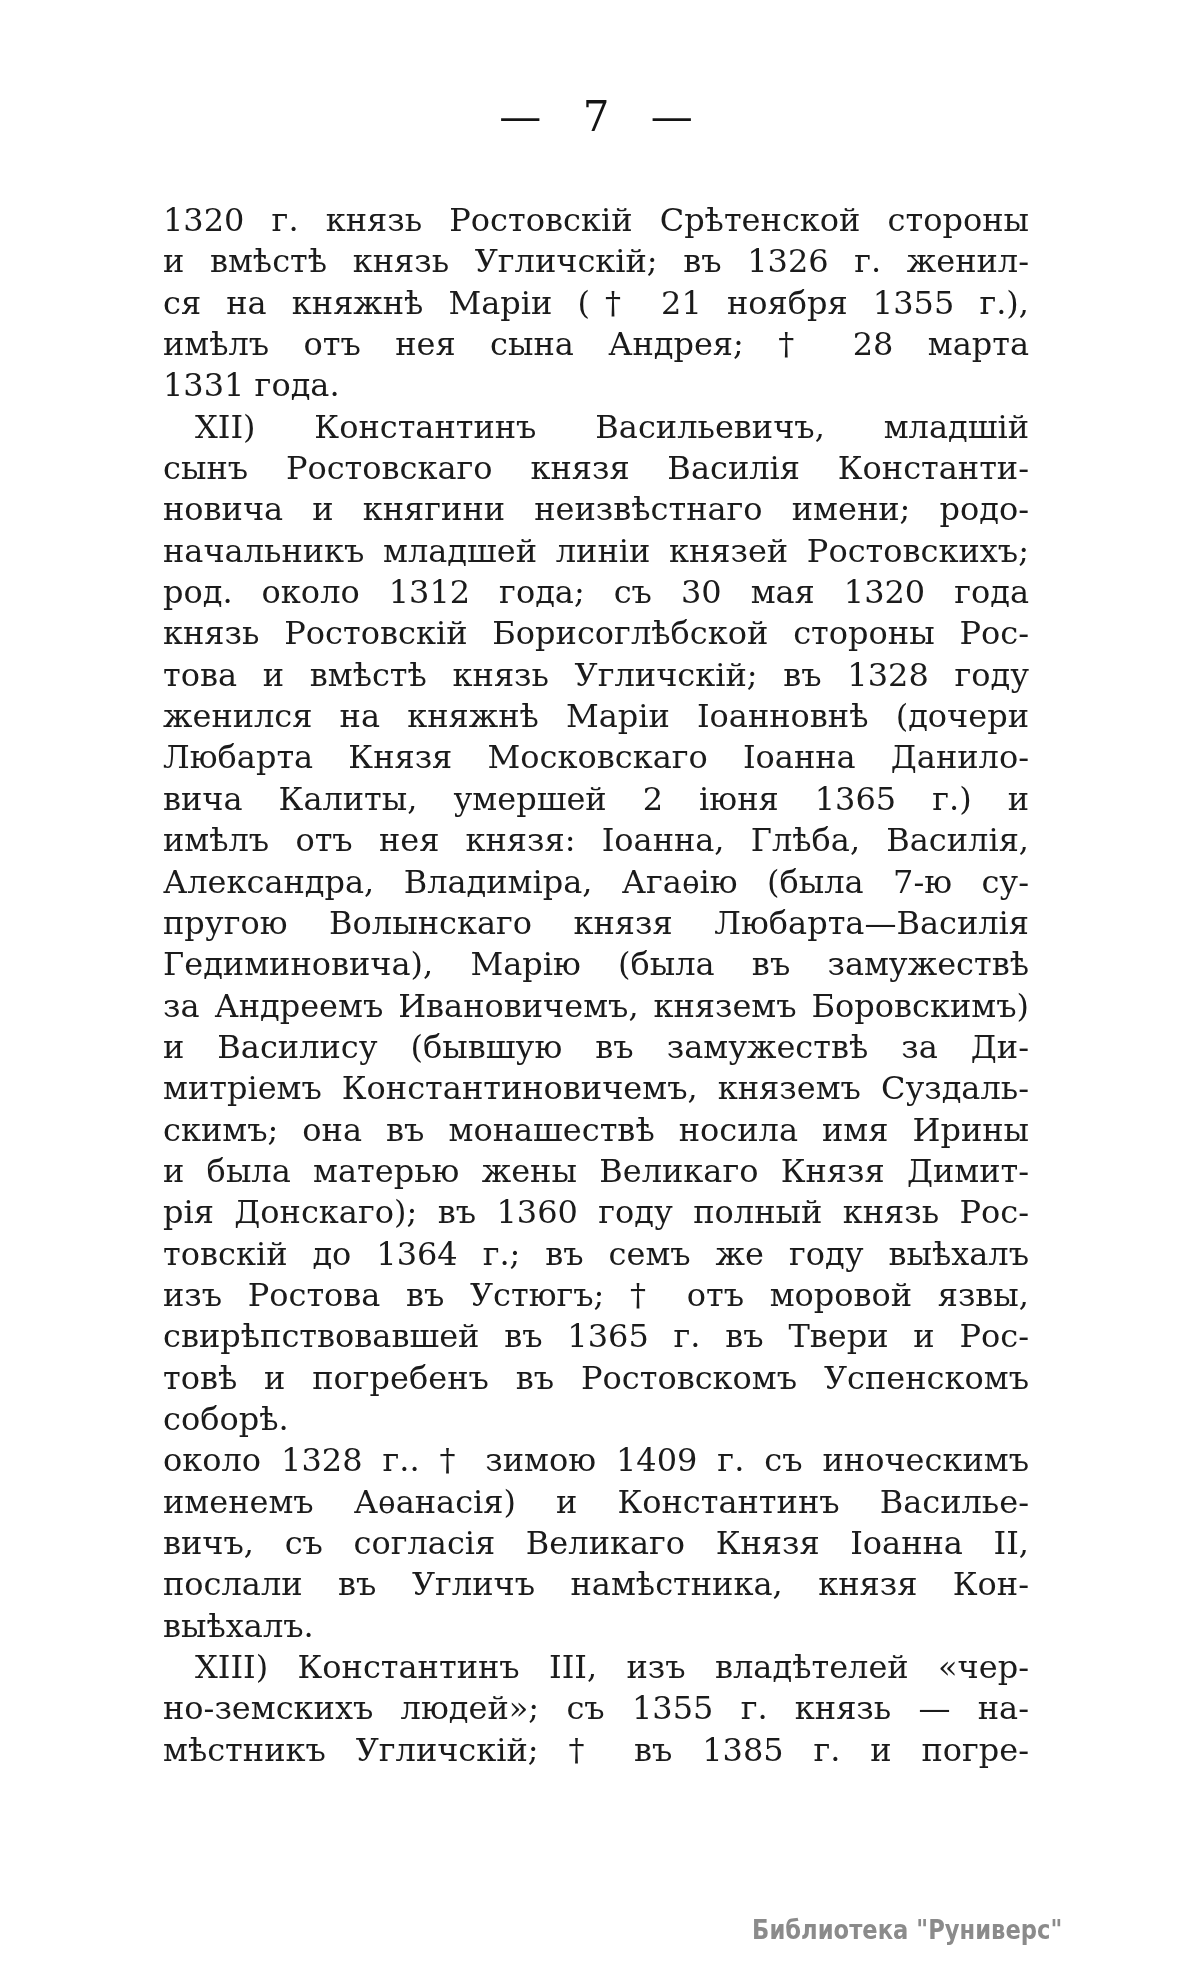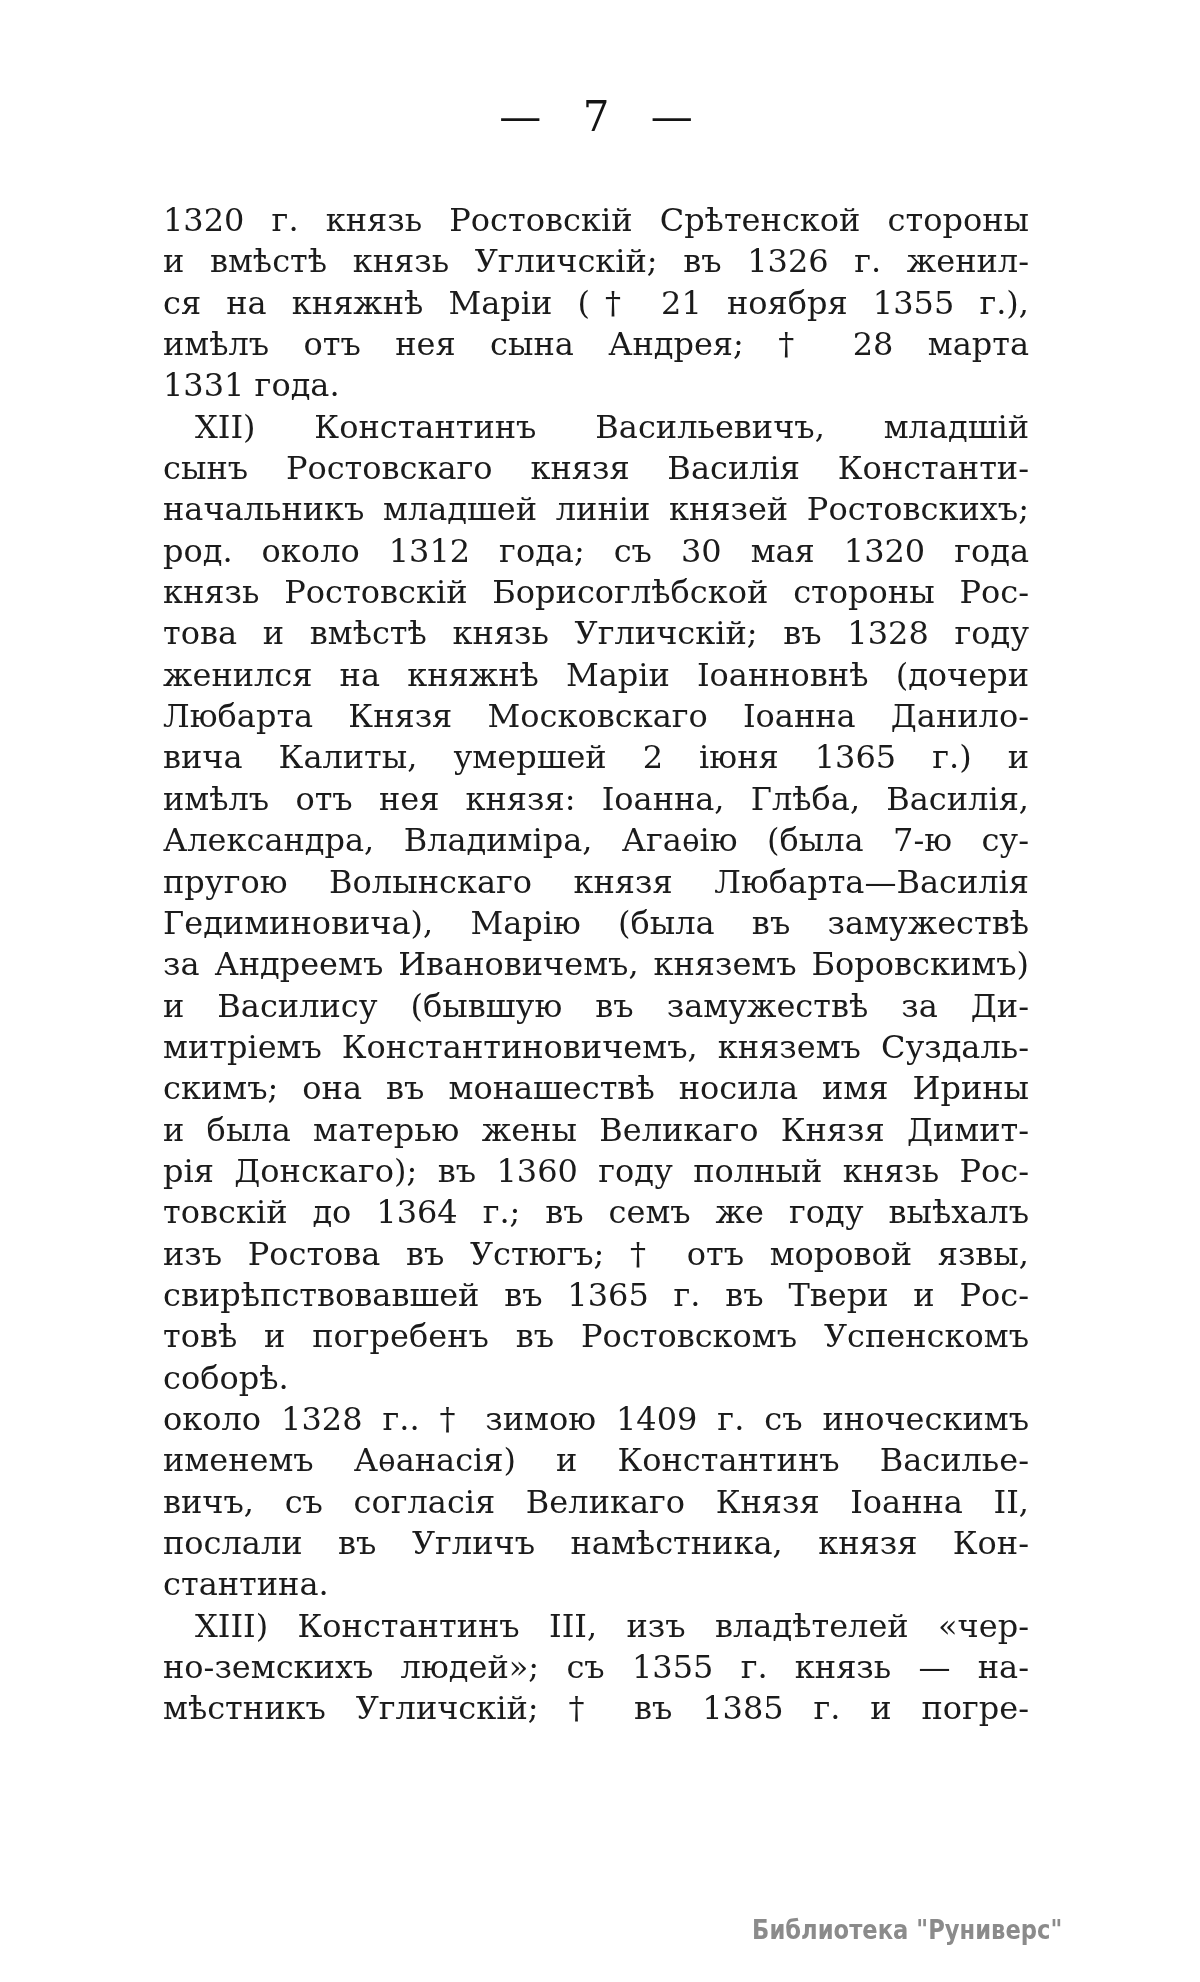--- a/index.html
+++ b/index.html
@@ -62,20 +62,21 @@
       <div class="para">
         <div class="line">1320 г. князь Ростовскій Срѣтенской стороны</div>
         <div class="line">и вмѣстѣ князь Угличскій; въ 1326 г. женил-</div>
         <div class="line">ся на княжнѣ Маріи († 21 ноября 1355 г.),</div>
         <div class="line">имѣлъ отъ нея сына Андрея; † 28 марта</div>
         <div class="line endline">1331 года.</div>
       </div>
       <div class="para">
         <div class="line firstline">XII) Константинъ Васильевичъ, младшій</div>
         <div class="line">сынъ Ростовскаго князя Василія Константи-</div>
+        <div class="line">новича и княгини неизвѣстнаго имени; родо-</div>
         <div class="line">начальникъ младшей линіи князей Ростовскихъ;</div>
         <div class="line">род. около 1312 года; съ 30 мая 1320 года</div>
         <div class="line">князь Ростовскій Борисоглѣбской стороны Рос-</div>
         <div class="line">това и вмѣстѣ князь Угличскій; въ 1328 году</div>
         <div class="line">женился на княжнѣ Маріи Іоанновнѣ (дочери</div>
         <div class="line">Любарта Князя Московскаго Іоанна Данило-</div>
         <div class="line">вича Калиты, умершей 2 іюня 1365 г.) и</div>
         <div class="line">имѣлъ отъ нея князя: Іоанна, Глѣба, Василія,</div>
         <div class="line">Александра, Владиміра, Агаѳію (была 7-ю су-</div>
         <div class="line">пругою Волынскаго князя Любарта—Василія</div>
@@ -90,21 +91,21 @@
         <div class="line">изъ Ростова въ Устюгъ; † отъ моровой язвы,</div>
         <div class="line">свирѣпствовавшей въ 1365 г. въ Твери и Рос-</div>
         <div class="line">товѣ и погребенъ въ Ростовскомъ Успенскомъ</div>
         <div class="line endline">соборѣ.</div>
       </div>
       <div class="para">
         <div class="line">около 1328 г.. † зимою 1409 г. съ иноческимъ</div>
         <div class="line">именемъ Аѳанасія) и Константинъ Василье-</div>
         <div class="line">вичъ, съ согласія Великаго Князя Іоанна II,</div>
         <div class="line">послали въ Угличъ намѣстника, князя Кон-</div>
-        <div class="line endline">стантина.</div>
+        <div class="line endline">выѣхалъ.</div>
       </div>
       <div class="para">
         <div class="line firstline">XIII) Константинъ III, изъ владѣтелей «чер-</div>
         <div class="line">но-земскихъ людей»; съ 1355 г. князь — на-</div>
         <div class="line">мѣстникъ Угличскій; † въ 1385 г. и погре-</div>
       </div>
     </div>
 
   <div class="watermark">Библиотека "Руниверс"</div>
 </div>

